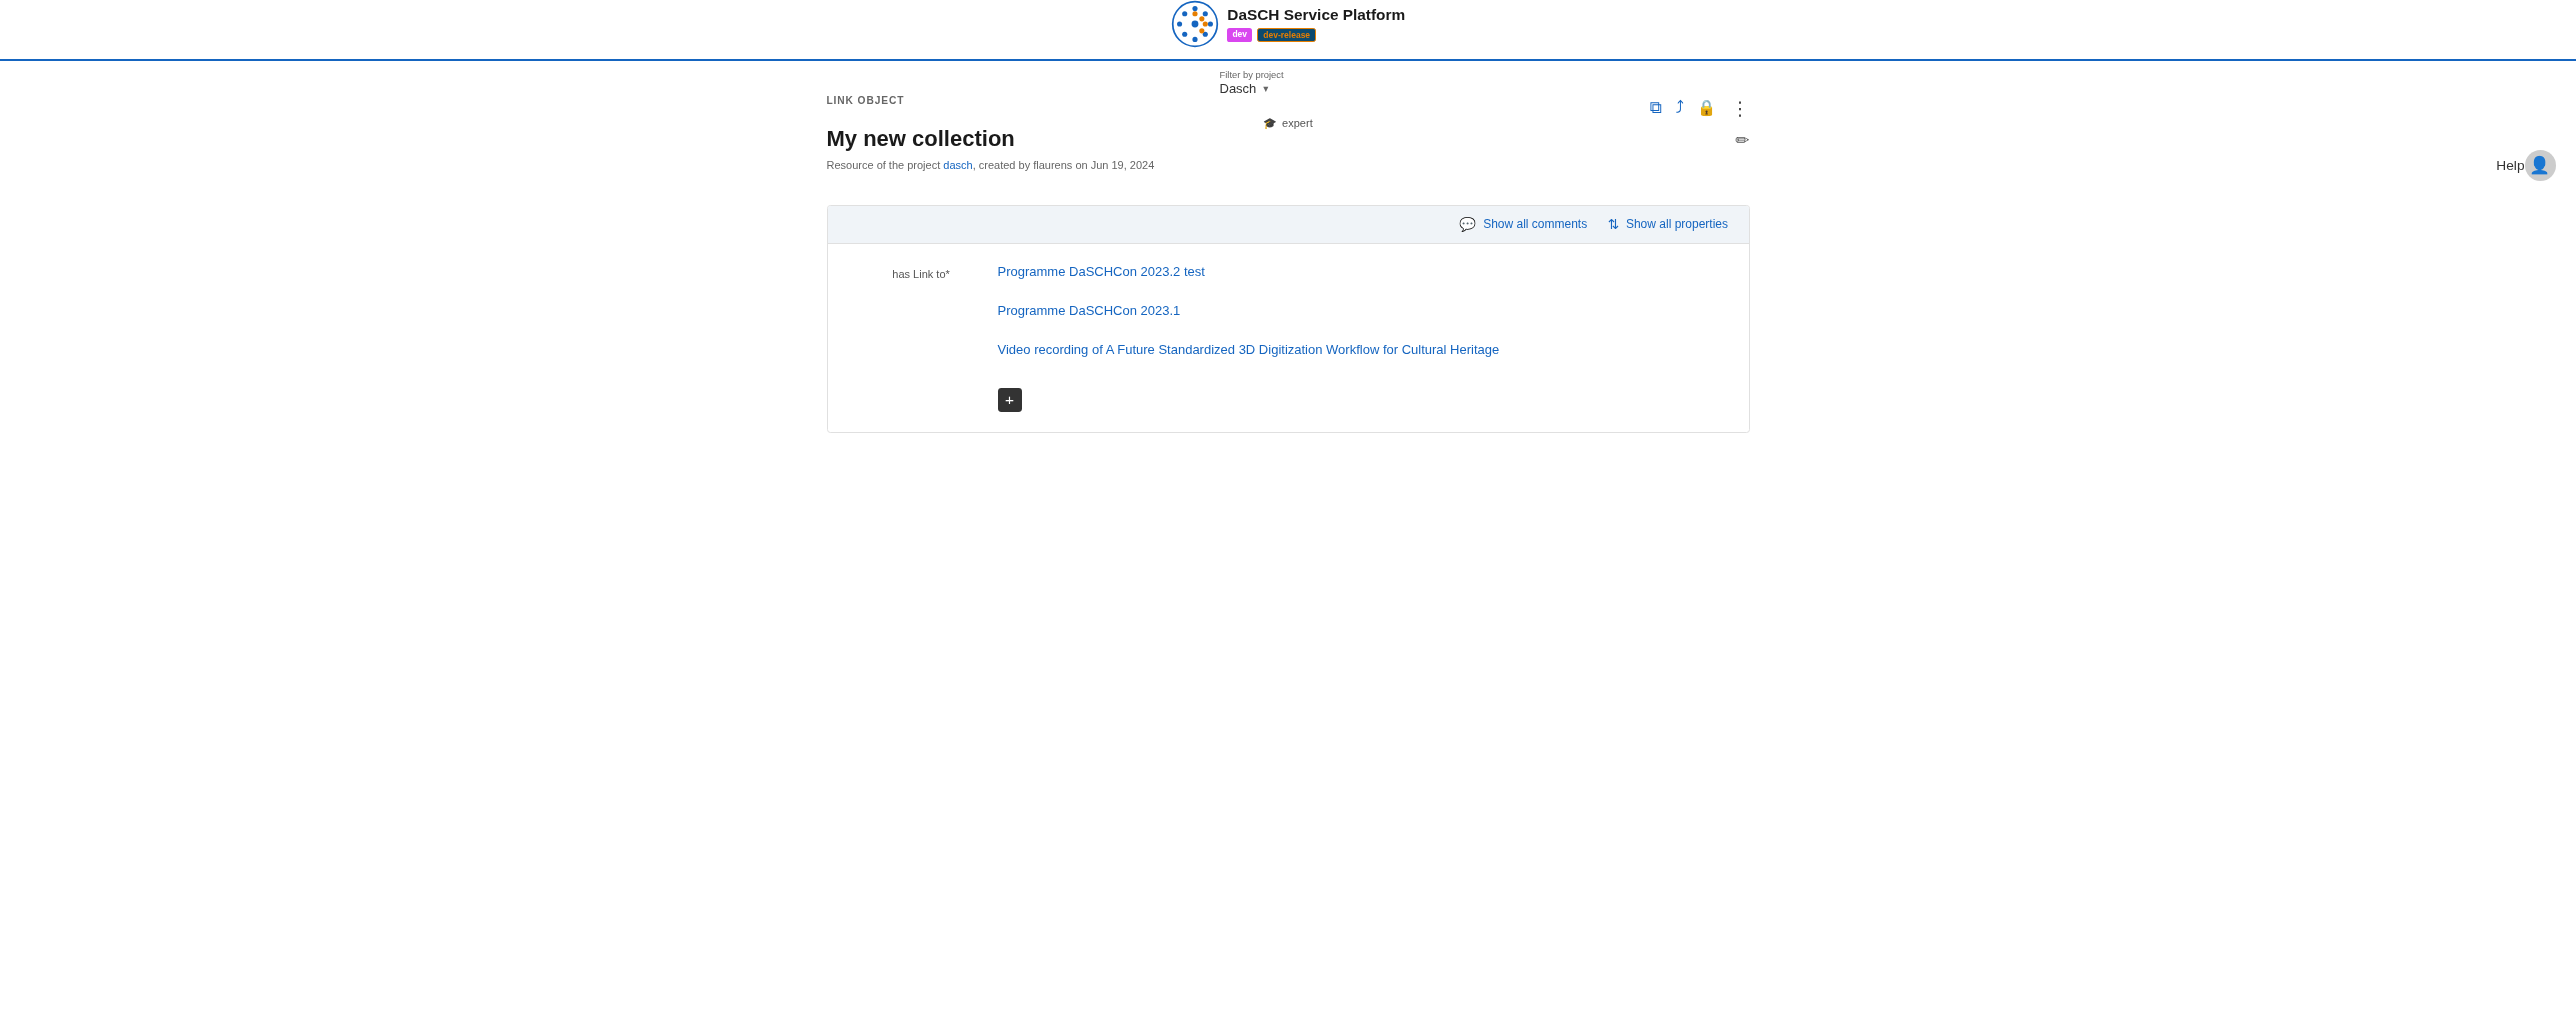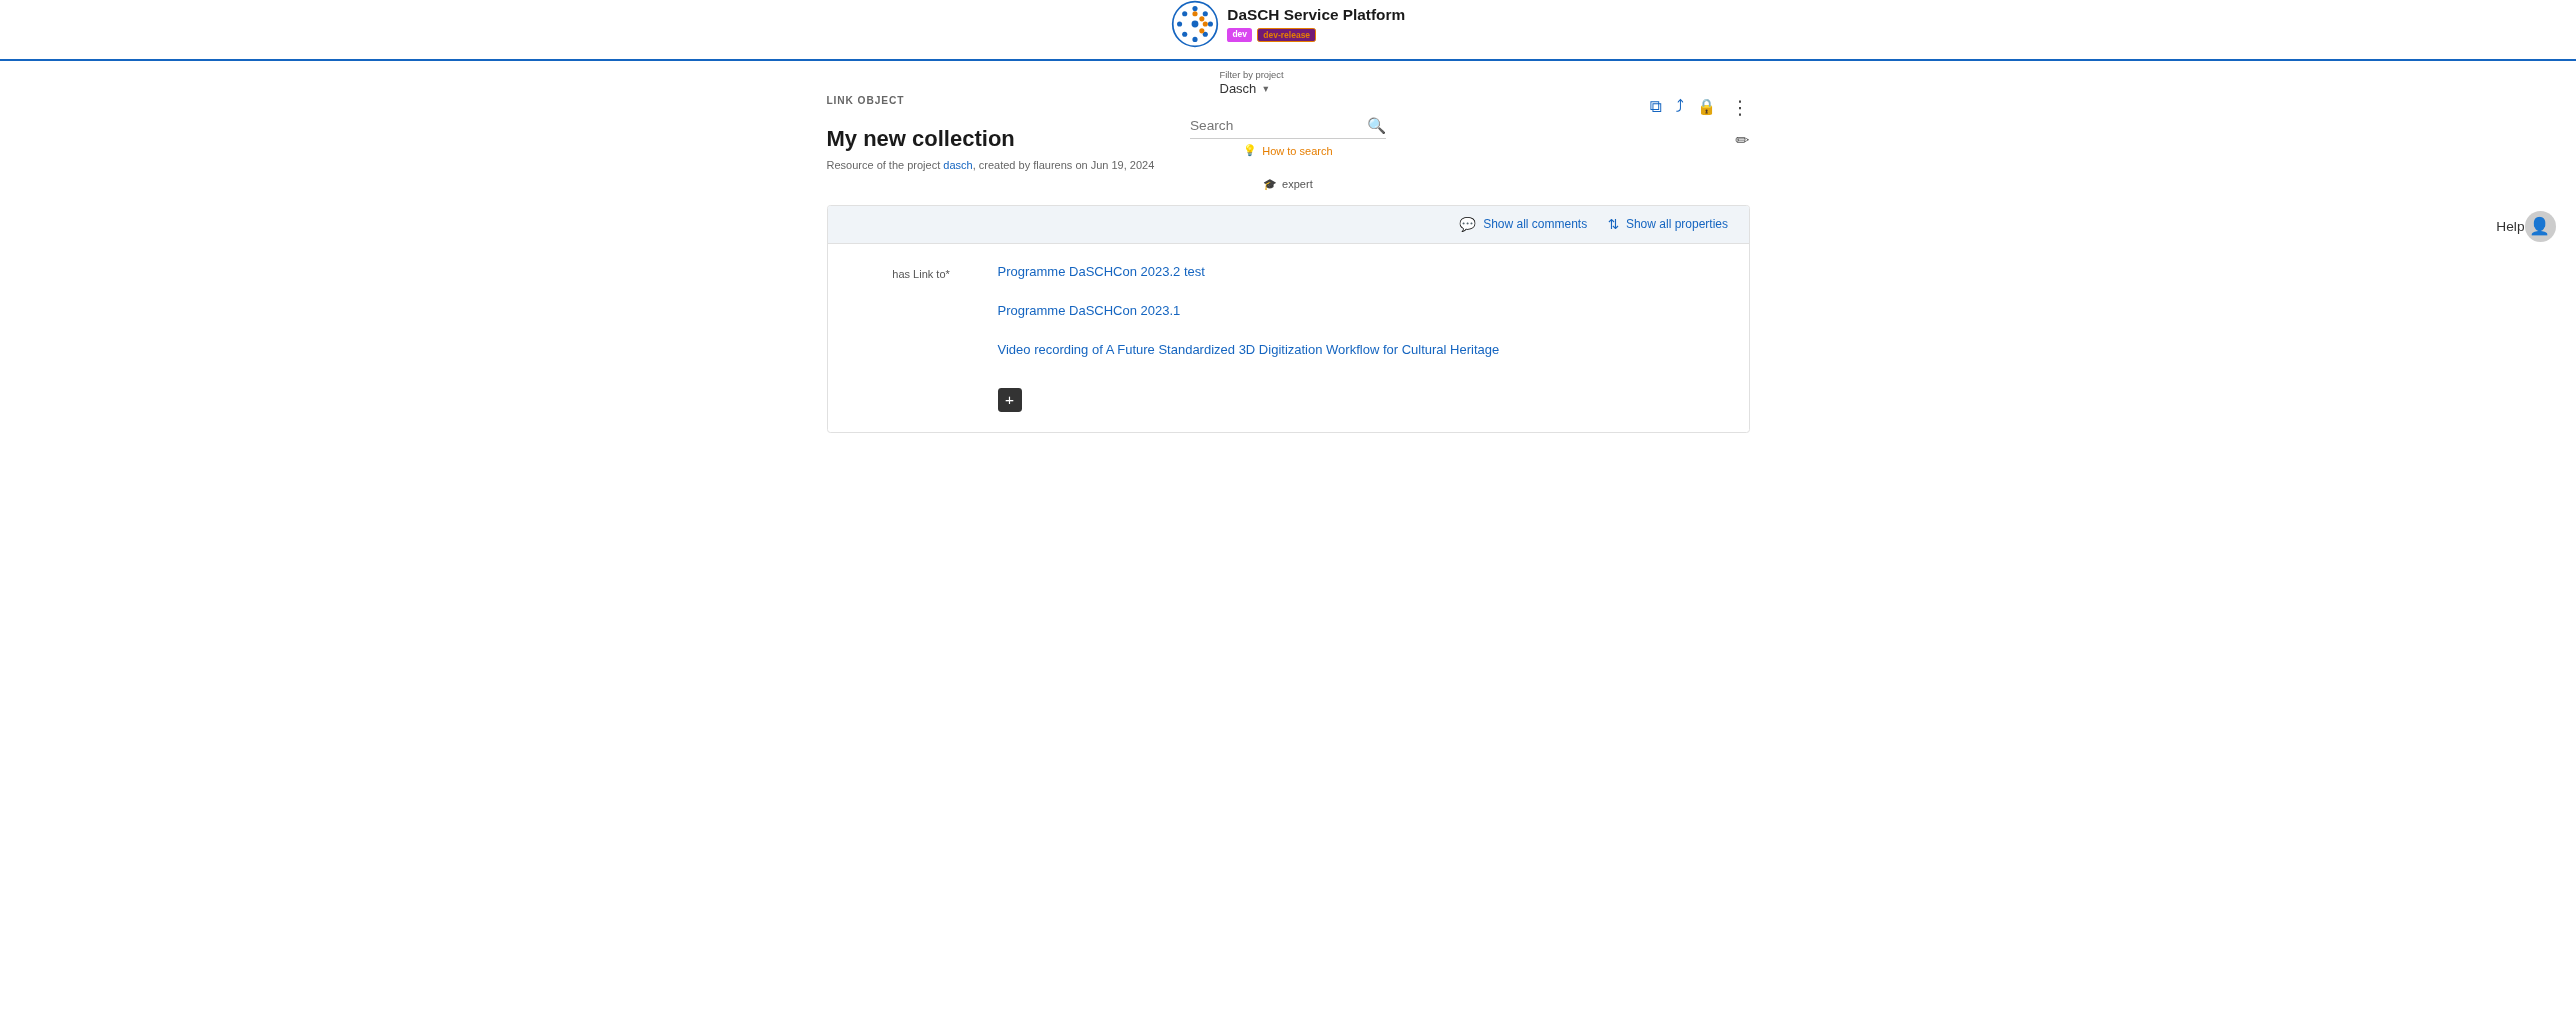--- a/index.html
+++ b/index.html
@@ -39,21 +39,21 @@
     }
     .badge-dev {
       background: #d946ef;
       color: #fff;
       font-size: 8.5px;
       padding: 0.9px 5.1px;
       border-radius: 2.6px;
       font-weight: 600;
     }
     .badge-dev-release {
-      background: #701a75;
+      background: #0c4a6e;
       color: #e67e00;
       font-size: 8.5px;
       padding: 0.9px 5.1px;
       border-radius: 2.6px;
       font-weight: 600;
       border: 0.9px solid #e67e00;
     }
     .filter-area {
       display: flex;
       flex-direction: column;
@@ -328,51 +328,39 @@
   </div>
 
   <div class="filter-area">
     <span class="filter-label">Filter by project</span>
     <div class="filter-select">
       <span>Dasch</span>
       <span class="chevron-icon">▾</span>
     </div>
   </div>
 
-  <div class="search-area">
-    <div class="search-box">
-      <input class="search-input" type="text" placeholder="Search" style="">
-      <button class="search-icon-btn">
-        <span>🔍</span>
-      </button>
-    </div>
-    <a class="how-to-search">
-      <span>💡</span>
-      <span>How to search</span>
-    </a>
-  </div>
 
   <div class="expert-area">
     <div class="expert-label">
       <span>🎓</span>
       <span>expert</span>
     </div>
   </div>
 
   <div class="header-actions">
     <span class="help-link">Help</span>
     <div class="avatar">
       <span>👤</span>
     </div>
   </div>
 </header>
 
 <main class="main-content">
 
-  <div style="display:flex; align-items:center; justify-content:space-between; margin-bottom:6.8px;">
+  <div style="display:flex; align-items:flex-end; justify-content:space-between; margin-bottom:6.8px;">
     <span class="link-object-label">LINK OBJECT</span>
     <div class="title-actions">
       <button class="action-icon" title="Open in new tab">
         <span style="font-style:normal; font-size:17px; color:#1565c0;">⧉</span>
       </button>
       <button class="action-icon" title="Share">
         <span style="font-size:17px;">⤴</span>
       </button>
       <button class="action-icon" title="Permissions">
         <span style="font-size:15.4px;">🔒</span>

